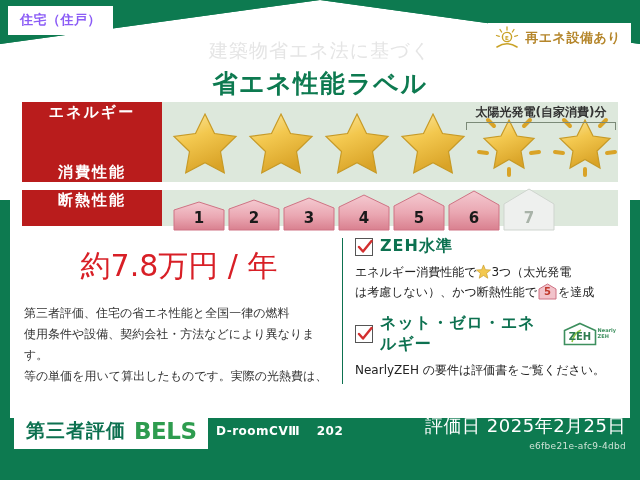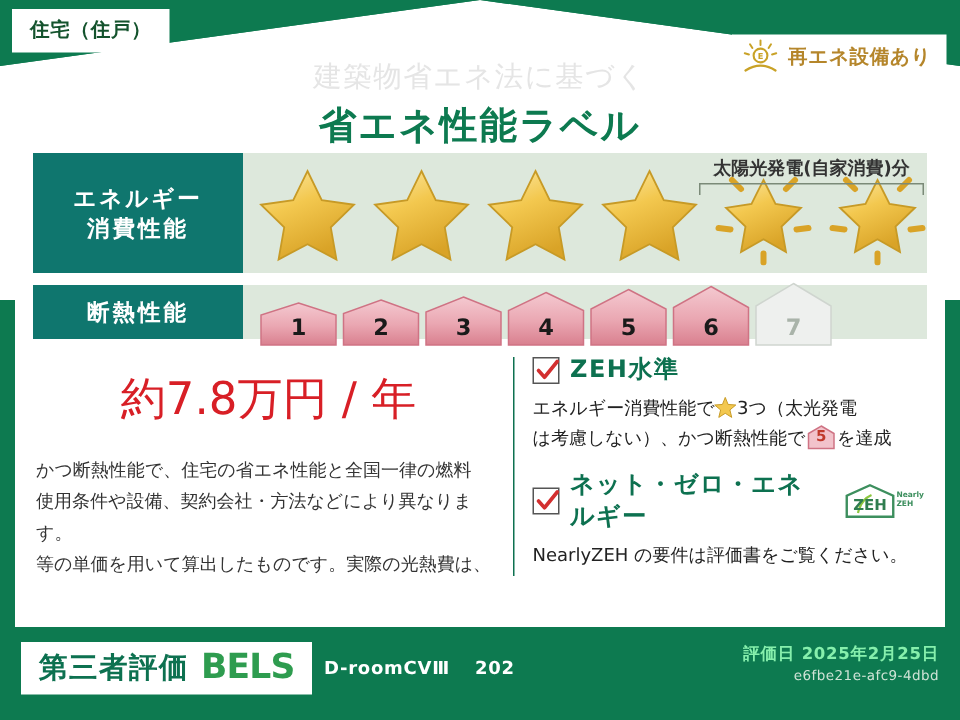--- a/index.html
+++ b/index.html
@@ -25,21 +25,21 @@
   }
   .roof-green-fill {
     position: absolute; left: 0; top: 0; width: 640px; height: 60px;
     background: #0d7a50;
     clip-path: polygon(0 0, 640px 0, 640px 44px, 320px 0px, 0 44px);
   }
 
   
   .tag-dwelling {
     position: absolute; left: 8px; top: 6px;
-    background: #ffffff; color: #14532d;
+    background: #ffffff; color: #8b5cf6;
     font-size: 13px; font-weight: bold;
     padding: 5px 12px 6px 12px;
     letter-spacing: .5px;
     z-index: 6;
   }
   
   .badge-renewable {
     position: absolute; right: 9px; top: 23px;
     background: #ffffff;
     display: flex; align-items: center; gap: 5px;
@@ -77,24 +77,24 @@
     position: relative;
     display: flex; align-items: stretch;
     background: #dde8dc;
     margin: 0 12px;
   }
   .perf-row.energy { height: 80px; margin-top: 6px; }
   .perf-row.insulation { height: 36px; margin-top: 8px; }
 
   .perf-label {
     width: 140px; flex: 0 0 140px;
-    background: #0f766e;
+    background: #b91c1c;
     color: #ffffff;
     display: flex; flex-direction: column;
-    align-items: center; justify-content: center;
+    align-items: center; justify-content: space-between;
     font-size: 15px; font-weight: bold; letter-spacing: 2px;
     line-height: 1.35;
   }
   .perf-body { flex: 1; position: relative; display: flex; align-items: center; }
 
   
   .stars { display: flex; align-items: center; gap: 2px; padding-left: 6px; }
   .star-wrap { position: relative; width: 74px; height: 70px; }
   .star-wrap svg { width: 74px; height: 70px; display: block; }
 
@@ -170,40 +170,40 @@
   .inline-house span {
     position:absolute; left:0; right:0; bottom:0px; text-align:center;
     font-size:10px; font-weight:bold; color:#c0392b;
   }
   .zeh-logo { display: inline-flex; align-items: center; gap: 1px; vertical-align: -6px; margin-left: 4px; }
   .zeh-logo svg { display:block; }
   .zeh-sub { font-size: 5px; color: #3d8f5e; line-height: 1.1; font-weight: bold; }
 
   
   .footer {
-    position: absolute; left: 0; bottom: 2px; width: 640px; height: 62px;
+    position: absolute; left: 0; bottom: 16px; width: 640px; height: 62px;
     z-index: 5;
   }
   .bels-box {
     position: absolute; left: 14px; top: 12px;
     background: #ffffff;
     display: flex; align-items: center; gap: 8px;
     padding: 4px 12px 5px 12px;
   }
   .bels-jp { font-size: 19px; font-weight: bold; color: #0d7150; letter-spacing: 1px; }
   .bels-en { font-size: 23px; font-weight: bold; color: #2e9c4f; letter-spacing: -0.5px; }
   .unit-info {
     position: absolute; left: 216px; top: 22px;
     color: #ffffff; font-size: 12px; font-weight: bold; letter-spacing: .5px;
   }
   .unit-info .room-no { margin-left: 12px; }
   .eval-block {
     position: absolute; right: 14px; top: 12px; text-align: right;
   }
-  .eval-date { color: #86efac; font-size: 11px; font-weight: bold; letter-spacing: .5px; }
+  .eval-date { color: #ffffff; font-size: 18px; font-weight: normal; letter-spacing: .5px; }
   .eval-id { color: #cfe3d6; font-size: 9px; margin-top: 3px; letter-spacing: .3px; }
 </style>
 </head>
 <body>
 
 <div class="label-root">
 
   <div class="roof-white"></div>
   <div class="roof-green-fill"></div>
 
@@ -371,21 +371,21 @@
 
         </div>
       </div>
     </div>
 
     <div class="lower">
 
       <div class="col-left">
         <div class="cost-value">約7.8万円 / 年</div>
         <div class="cost-note">
-          <div>かつ断熱性能で、住宅の省エネ性能と全国一律の燃料</div>
+          <div>第三者評価、住宅の省エネ性能と全国一律の燃料</div>
           <div>使用条件や設備、契約会社・方法などにより異なります。</div>
           <div>等の単価を用いて算出したものです。実際の光熱費は、</div>
         </div>
       </div>
 
       <div class="col-div"></div>
 
       <div class="col-right">
 
         <div class="crit-block">

